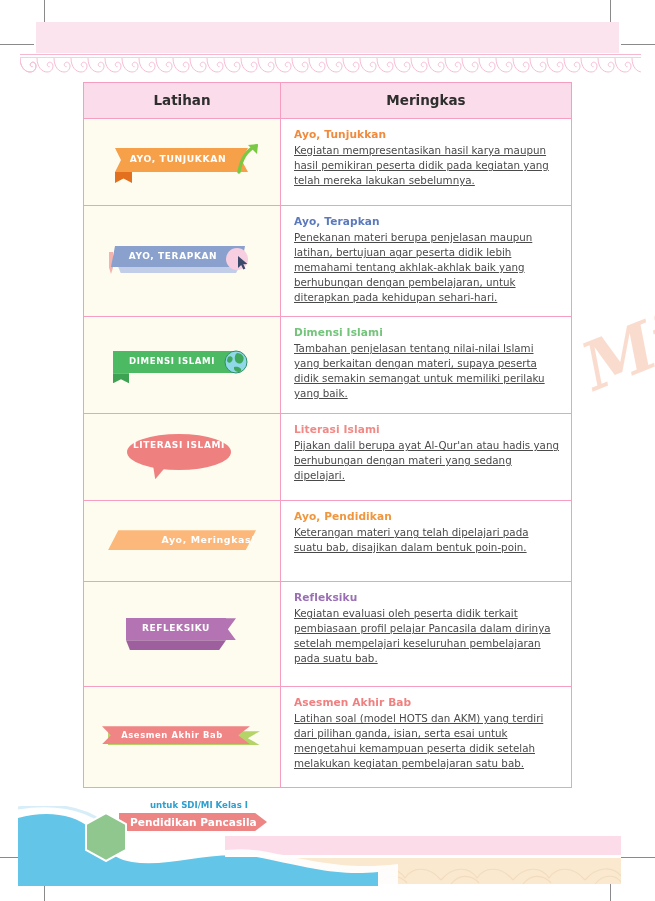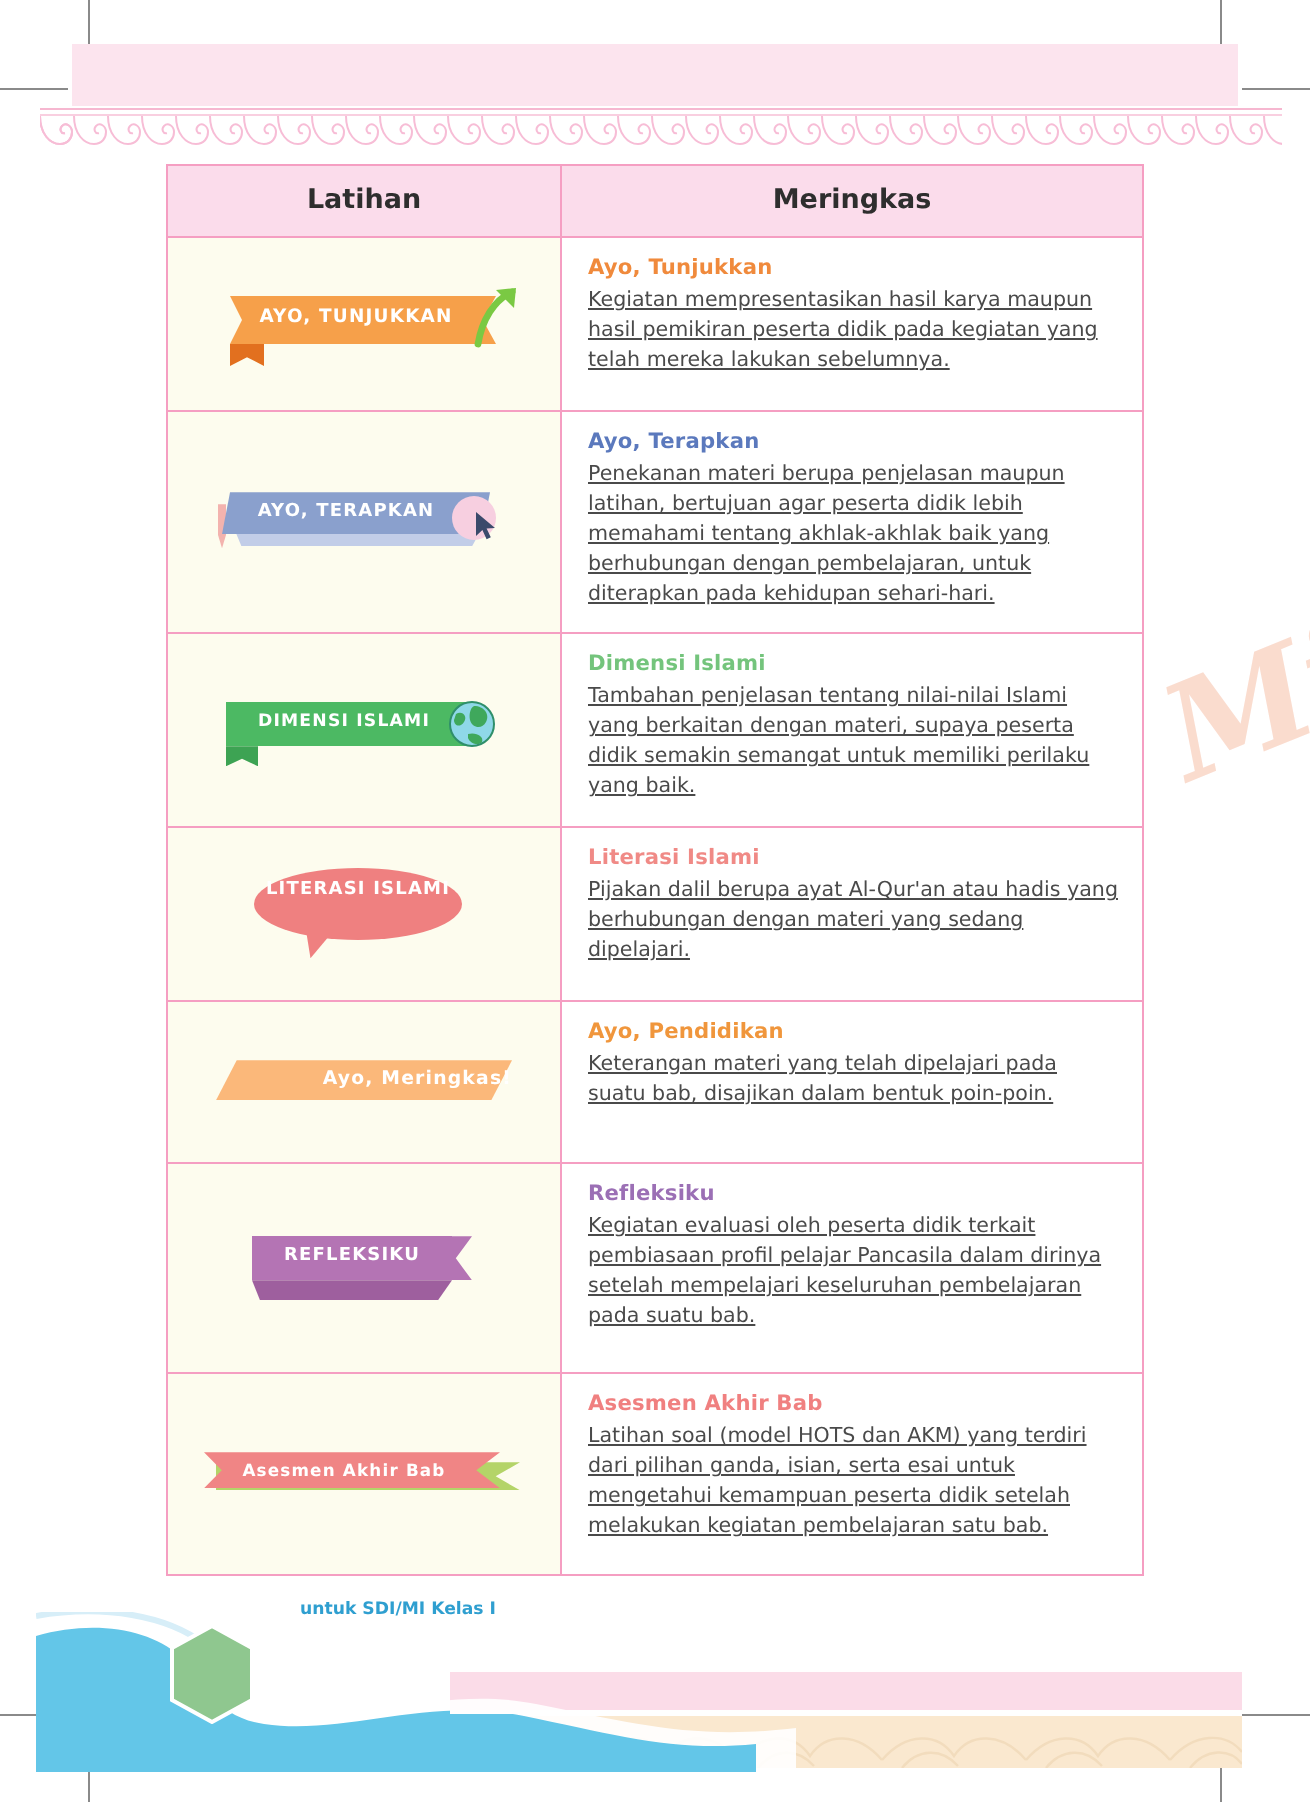--- a/index.html
+++ b/index.html
@@ -486,15 +486,18 @@
     <path d="M0,6 C30,-2 60,0 78,14 C96,28 96,48 120,52 C160,58 200,36 250,46 C300,56 330,64 380,58 L380,80 L0,80 Z" fill="#ffffff" opacity=".9"></path>
     <path d="M0,12 C28,4 56,8 72,22 C88,36 88,52 114,56 C154,62 196,42 244,52 C292,62 320,70 360,66 L360,80 L0,80 Z" fill="#63c6e8"></path>
     <path d="M0,2 C34,-4 66,2 84,16" fill="none" stroke="#d7eef8" stroke-width="3"></path>
   </svg>
 
   <svg class="hexbadge" viewBox="0 0 44 50" xmlns="http://www.w3.org/2000/svg">
     <polygon points="22,1 42,12 42,38 22,49 2,38 2,12" fill="#8fc78f" stroke="#ffffff" stroke-width="2"></polygon>
   </svg>
   <div class="hex-num">viii</div>
 
+  <div class="title-ribbon">
+    <span>Pendidikan Pancasila</span>
+  </div>
   <div class="subtitle">untuk SDI/MI Kelas I</div>
 
 </div>
 
 </body></html>

